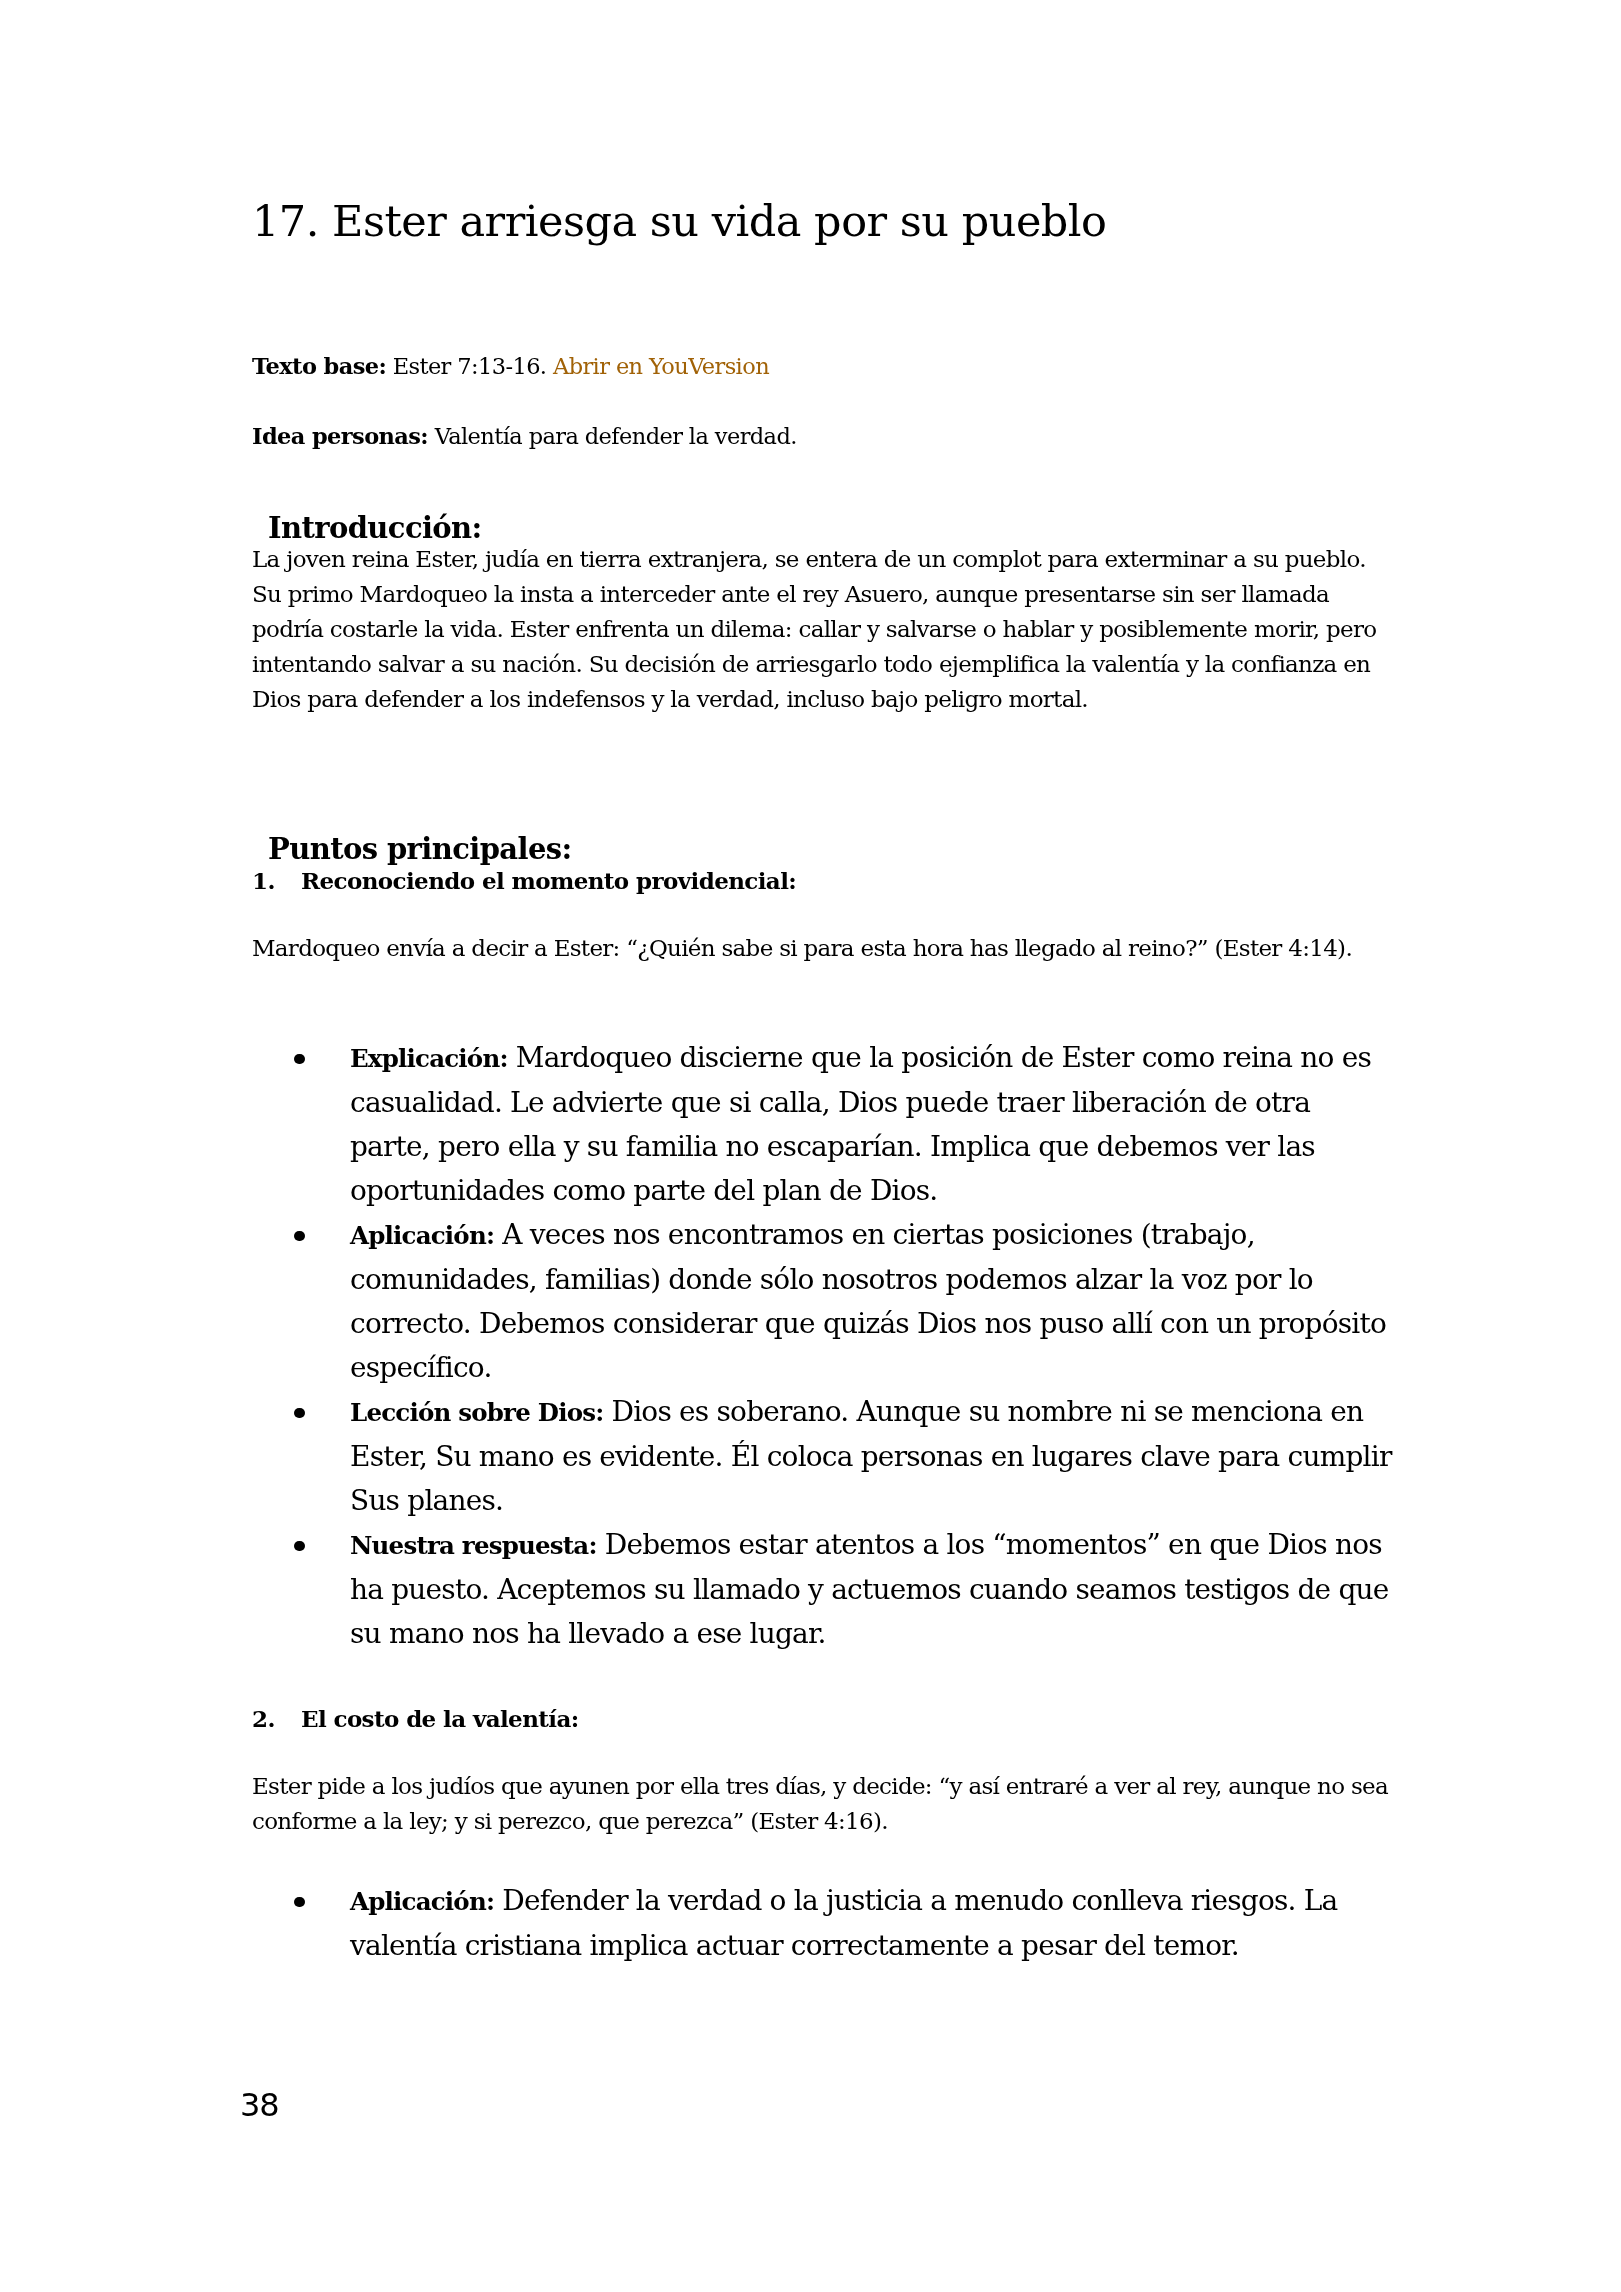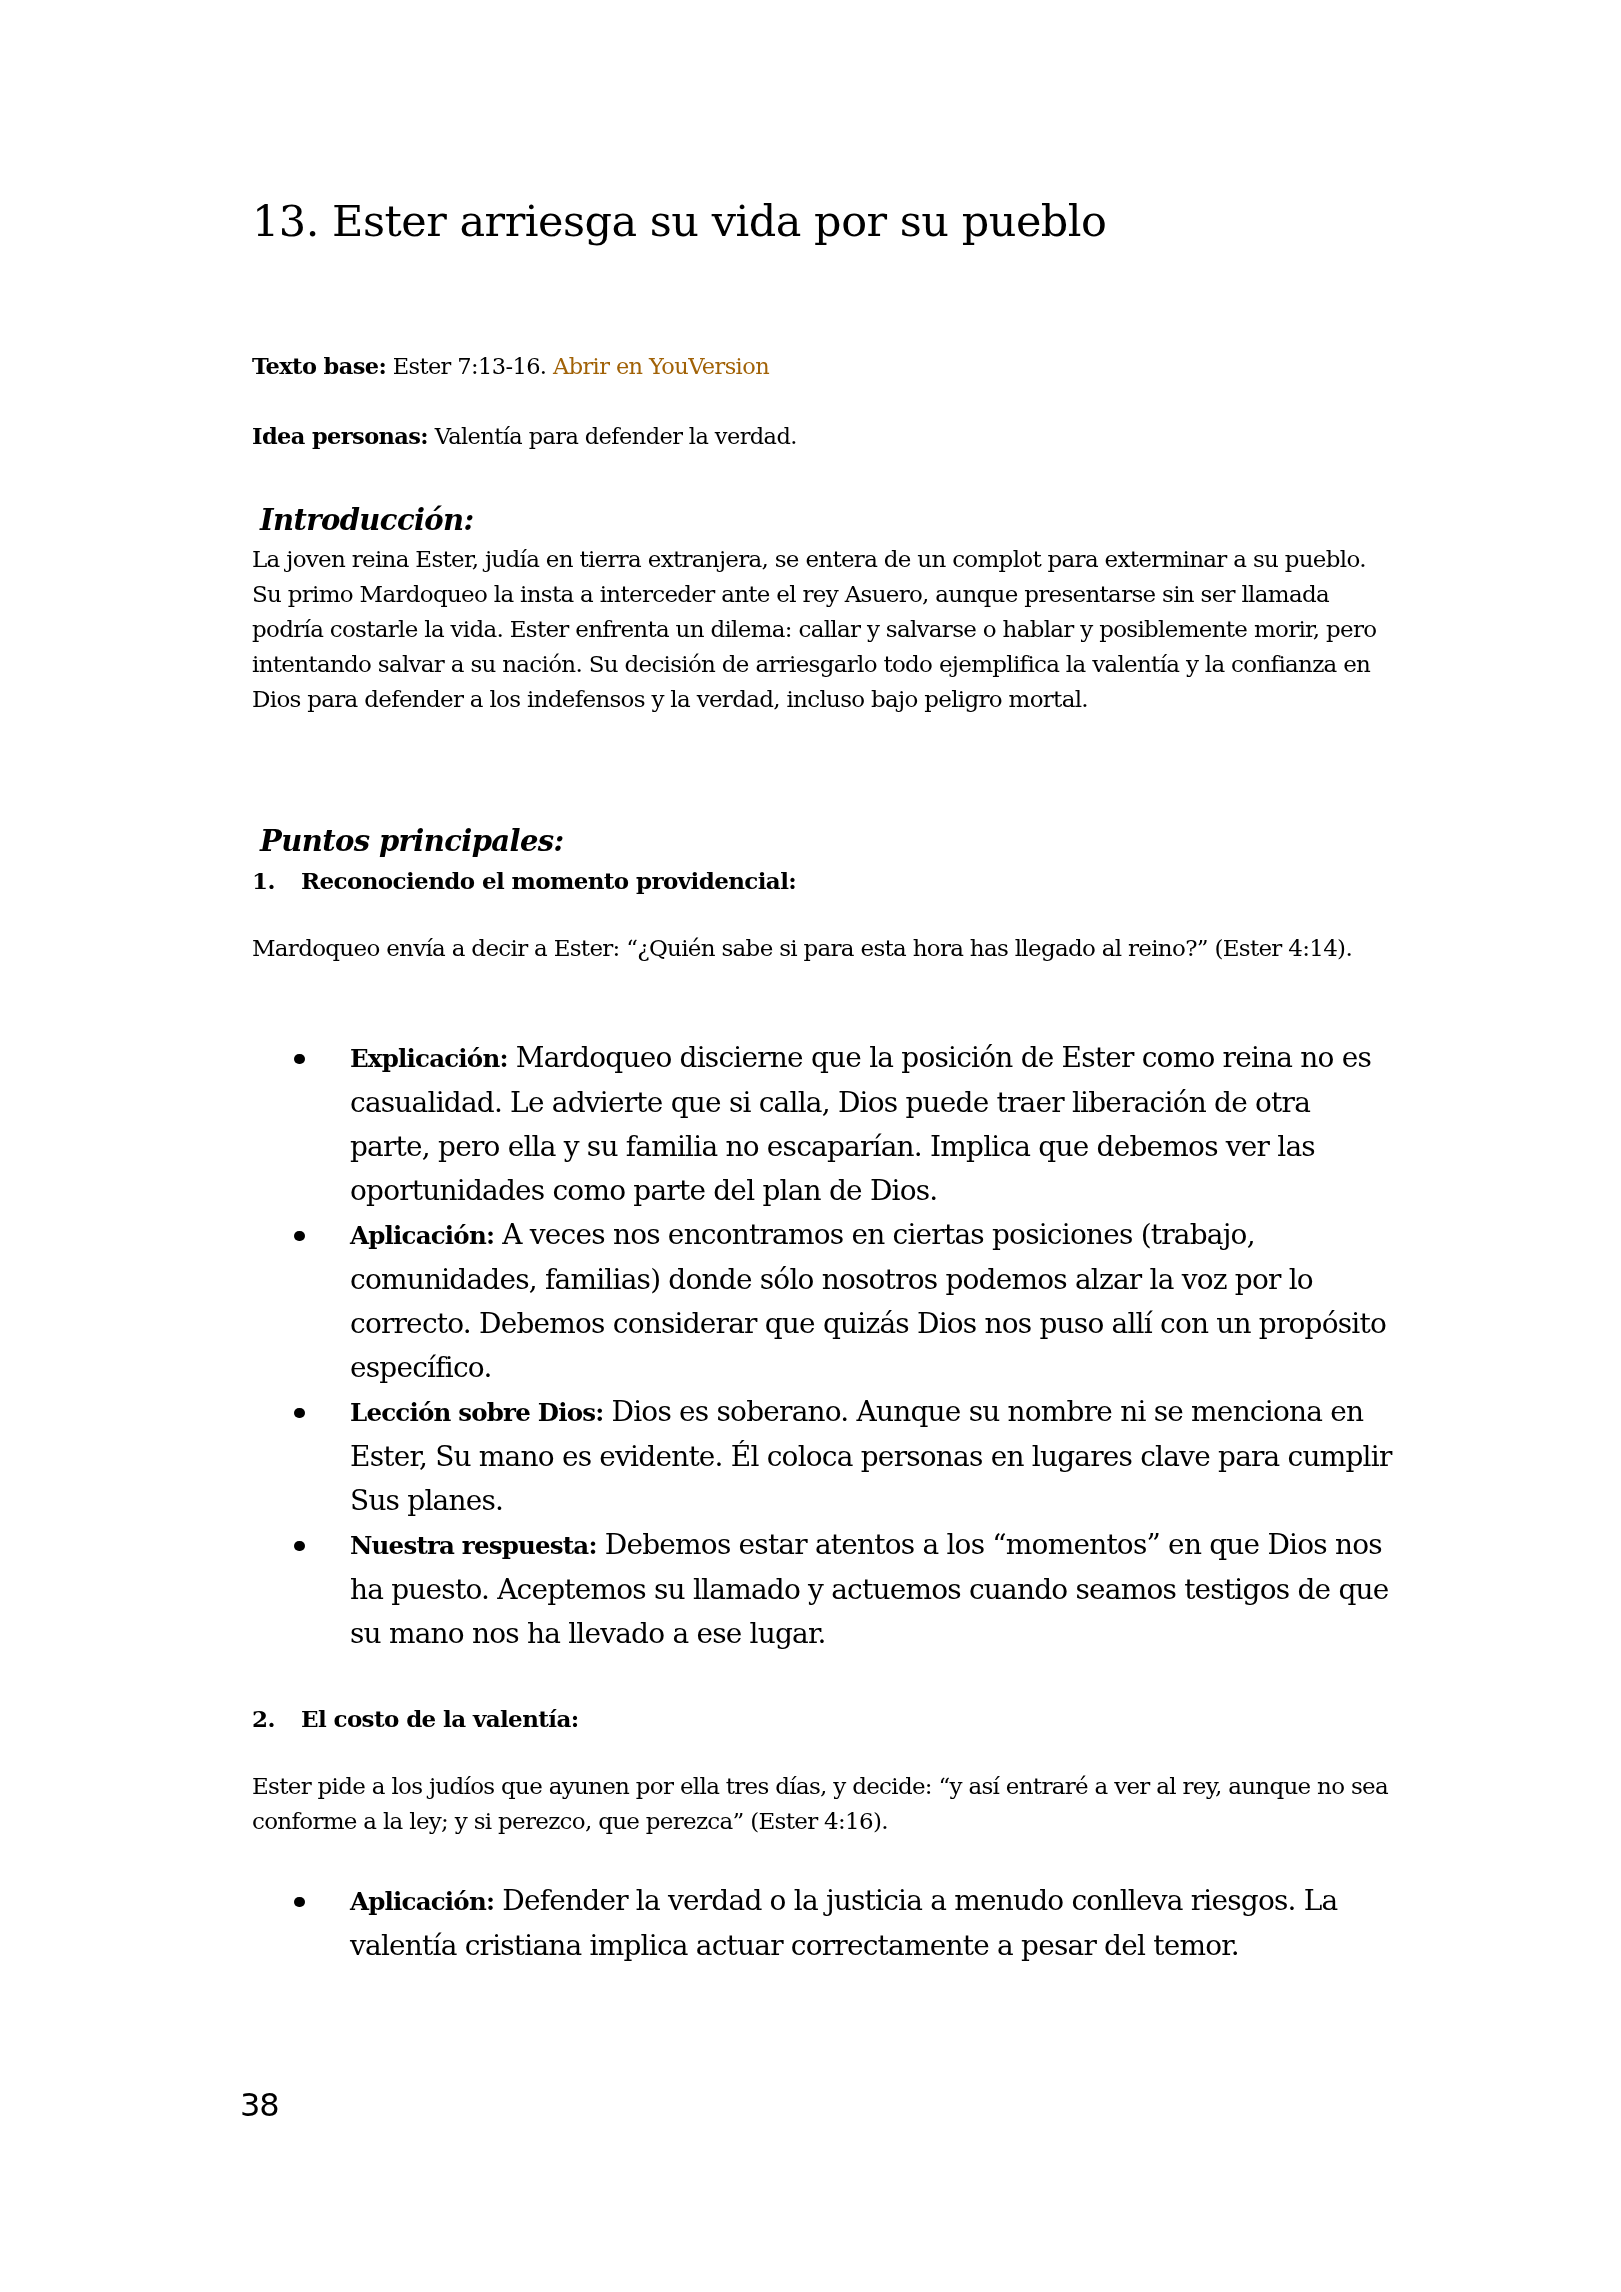--- a/index.html
+++ b/index.html
@@ -41,24 +41,23 @@
     .meta-line b { font-weight: bold; }
     .link {
       color: #a16207;
       cursor: pointer;
     }
     .h2 {
       position: absolute;
       left: 252px;
       font-size: 29px;
       font-weight: bold;
-      margin: 8px;
+      margin: 16px;
       letter-spacing: -0.6px;
       white-space: nowrap;
-      font-style: italic;
     }
     .para {
       position: absolute;
       left: 252px;
       width: 1137px;
       font-size: 23px;
       line-height: 35px;
       margin: 0;
       letter-spacing: -0.7px;
     }
@@ -109,21 +108,21 @@
       font-size: 32px;
       font-family: "DejaVu Sans", "Liberation Sans", sans-serif;
       letter-spacing: -1px;
     }
   </style>
 </head>
 <body>
 
 <div class="page">
 
-  <h1 class="title">13. Ester arriesga su vida por su pueblo</h1>
+  <h1 class="title">17. Ester arriesga su vida por su pueblo</h1>
 
   <div class="meta-line" style="top:353px;">
     <b>Texto base:</b><span> Ester 7:13-16. </span><a class="link">Abrir en YouVersion</a>
   </div>
 
   <div class="meta-line" style="top:423px;">
     <b>Idea personas:</b><span> Valentía para defender la verdad.</span>
   </div>
 
   <h2 class="h2" style="top:495px;">Introducción:</h2>

